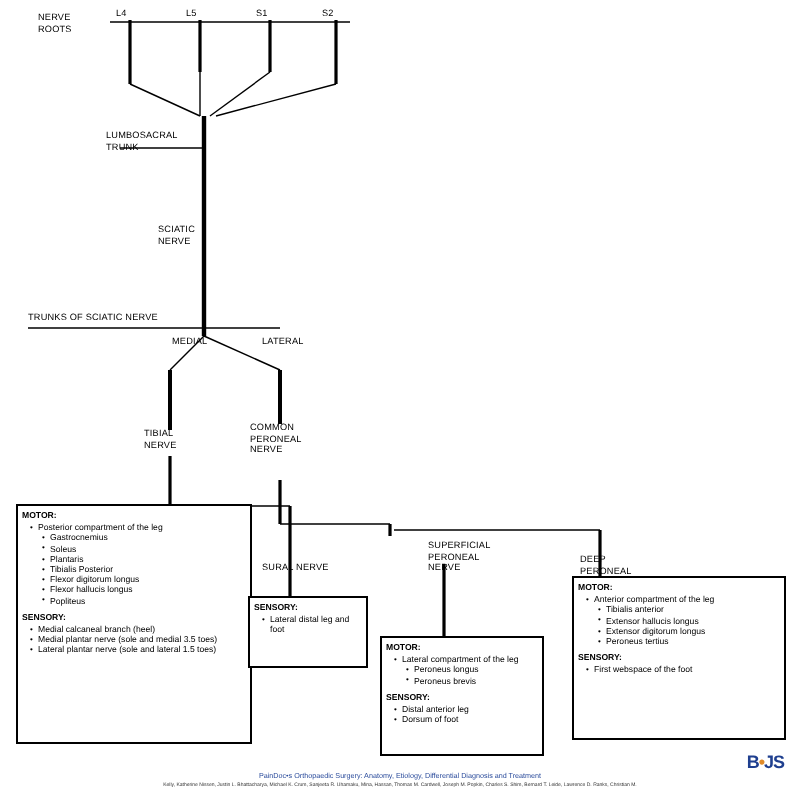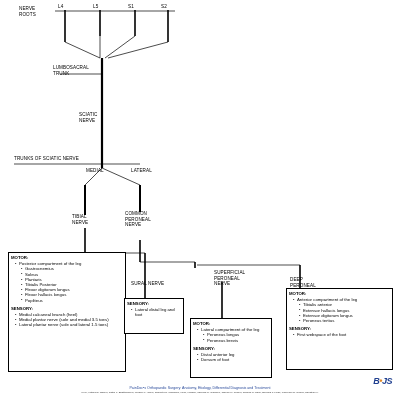--- a/index.html
+++ b/index.html
@@ -27,21 +27,21 @@
   .box li ul{padding-left:3px;margin:0;}
   .box li li:before{content:"\2022";}
   .sec{margin:0 0 1px 0;}
   .footer{
     position:absolute;left:0;bottom:0;width:400px;text-align:center;
   }
   .foot1{font-size:3.6px;color:#2a4b9b;line-height:4.4px;}
   .foot2{font-size:2.5px;color:#333;line-height:3.2px;}
   .logo{
     position:absolute;right:8px;bottom:8px;
-    font-size:9px;font-weight:bold;font-style:italic;color:#1f3f8f;
+    font-size:9px;font-weight:bold;color:#1f3f8f;
     letter-spacing:-0.5px;
   }
   .logo .orange{color:#e08b2a;}
 </style>
 </head>
 <body>
 
 <div id="root">
 
   <svg class="lines" viewBox="0 0 400 400">

